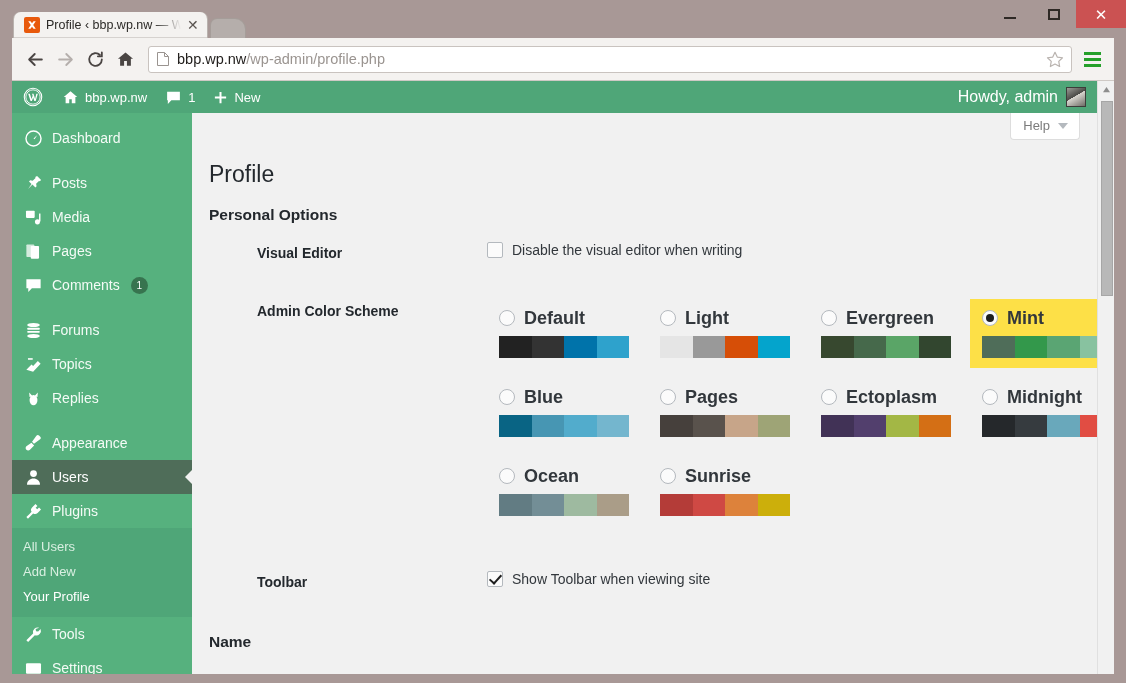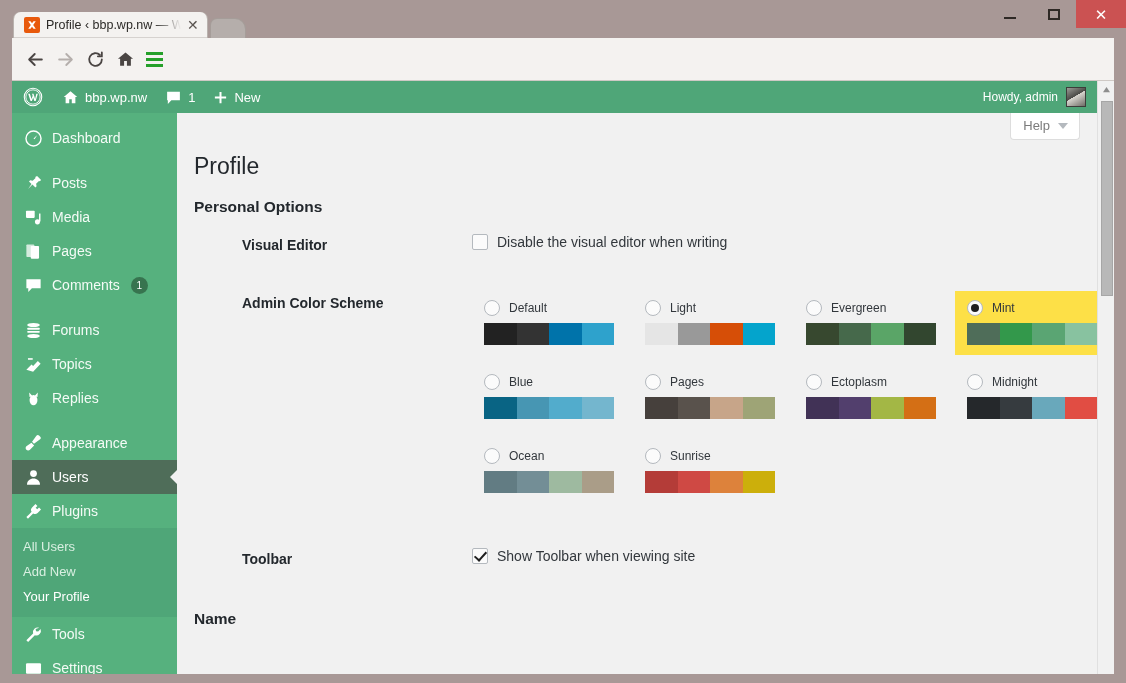--- a/index.html
+++ b/index.html
@@ -119,34 +119,34 @@
   }
   .ab-item {
     display: flex; align-items: center; gap: 6px; padding: 0 9px;
     color: #ffffff; white-space: nowrap;
   }
   .ab-item.logo { padding: 0 10px 0 11px; }
   .ab-item svg { flex: none; }
   .ab-spacer { flex: 1; }
   .ab-howdy {
     display: flex; align-items: center; gap: 8px; padding: 0 11px 0 9px;
-    font-size: 12px;
+    font-size: 16px;
   }
   .ab-avatar {
     width: 20px; height: 20px; flex: none;
     background: linear-gradient(150deg,#9d9d97 0%,#4a4a46 45%,#d8d6cf 46%,#6e6c66 100%);
     border: 1px solid #3d3d3a;
   }
 
   
   .admin-body { display: flex; height: calc(100% - 32px); }
 
   
   .adminmenu {
-    width: 165px; flex: none; background: #56b17e; color: #ffffff;
+    width: 180px; flex: none; background: #56b17e; color: #ffffff;
     position: relative; font-size: 14px;
   }
   .menu-top { height: 8px; }
   .menu-item {
     display: flex; align-items: center; gap: 9px;
     height: 34px; padding: 0 0 0 11px; position: relative;
     color: #f4fbf6;
   }
   .menu-item .mi-icon {
     width: 20px; flex: none; display: flex; align-items: center; justify-content: center;
@@ -183,21 +183,21 @@
     background: #ffffff; border: 1px solid #dddddd; border-top: none;
     padding: 5px 11px 6px 12px; font-size: 13px; color: #7b7b7b;
     display: flex; align-items: center; gap: 8px;
     border-radius: 0 0 4px 4px;
   }
   .help-caret {
     width: 0; height: 0; border-style: solid;
     border-width: 6px 5px 0 5px; border-color: #b4b9be transparent transparent transparent;
   }
 
-  .wrap { padding: 30px 0 0 17px; }
+  .wrap { padding: 38px 0 0 17px; }
   h1.page-title {
     font-size: 23px; font-weight: normal; color: #23282d;
     line-height: 1.3; padding: 9px 0 4px 0; margin-bottom: 12px;
   }
   h2.section-title {
     font-size: 15.5px; font-weight: bold; color: #23282d; margin: 0 0 0 0;
   }
   h2.section-title.name-h { margin-top: 22px; }
 
   table.form-table { width: 100%; border-collapse: collapse; margin-left: 48px; }
@@ -236,21 +236,21 @@
   .color-option.selected { background: #fde047; }
   .co-head { display: flex; align-items: center; gap: 9px; margin-bottom: 7px; }
   .radio {
     width: 16px; height: 16px; flex: none; border-radius: 50%;
     background: #fbfbfb; border: 1px solid #b4b9be; position: relative;
   }
   .radio.checked::after {
     content: ""; position: absolute; left: 3px; top: 3px;
     width: 8px; height: 8px; border-radius: 50%; background: #1e1e1e;
   }
-  .co-label { font-size: 12px; color: #32373c; }
+  .co-label { font-size: 18px; color: #32373c; font-weight: bold; }
   .co-palette { display: flex; height: 22px; width: 130px; }
   .co-palette span { flex: 1; display: block; }
 
   .bottom-rule {
     position: absolute; left: 0; right: 0; bottom: 0; height: 2px; background: #a89896;
   }
 </style>
 </head>
 <body>
 
@@ -297,20 +297,30 @@
       <svg viewBox="0 0 24 24" fill="none" stroke="currentColor" stroke-width="2.3" stroke-linecap="round">
           <path d="M20 12a8 8 0 1 1-2.4-5.7"></path>
           <polyline points="20,3 20,8 15,8" fill="none"></polyline>
         </svg>
     </div>
     <div class="nav-btn">
       <svg viewBox="0 0 24 24" fill="currentColor">
           <path d="M12 3 2.5 11h2.7v9h5v-6h3.6v6h5v-9h2.7z"></path>
         </svg>
     </div>
+    <div class="omnibox">
+      <svg class="page-icon" viewBox="0 0 14 16">
+        <path fill="#ffffff" stroke="#9a9490" stroke-width="1" d="M1.5 1.5h7l4 4v9h-11z"></path>
+        <path fill="none" stroke="#9a9490" stroke-width="1" d="M8.5 1.5v4h4"></path>
+      </svg>
+      <span class="omni-url"><b>bbp.wp.nw</b><span>/wp-admin/profile.php</span></span>
+      <svg class="star-icon" viewBox="0 0 24 24" fill="none" stroke="#b9b3af" stroke-width="1.6" stroke-linejoin="round">
+        <polygon points="12,3 15,9.4 22,10.3 17,15.1 18.2,22 12,18.7 5.8,22 7,15.1 2,10.3 9,9.4"></polygon>
+      </svg>
+    </div>
     <div class="menu-btn">
         <i></i>
         <i></i>
         <i></i>
       </div>
   </div>
 
   <div class="viewport">
 
     <div class="page">

